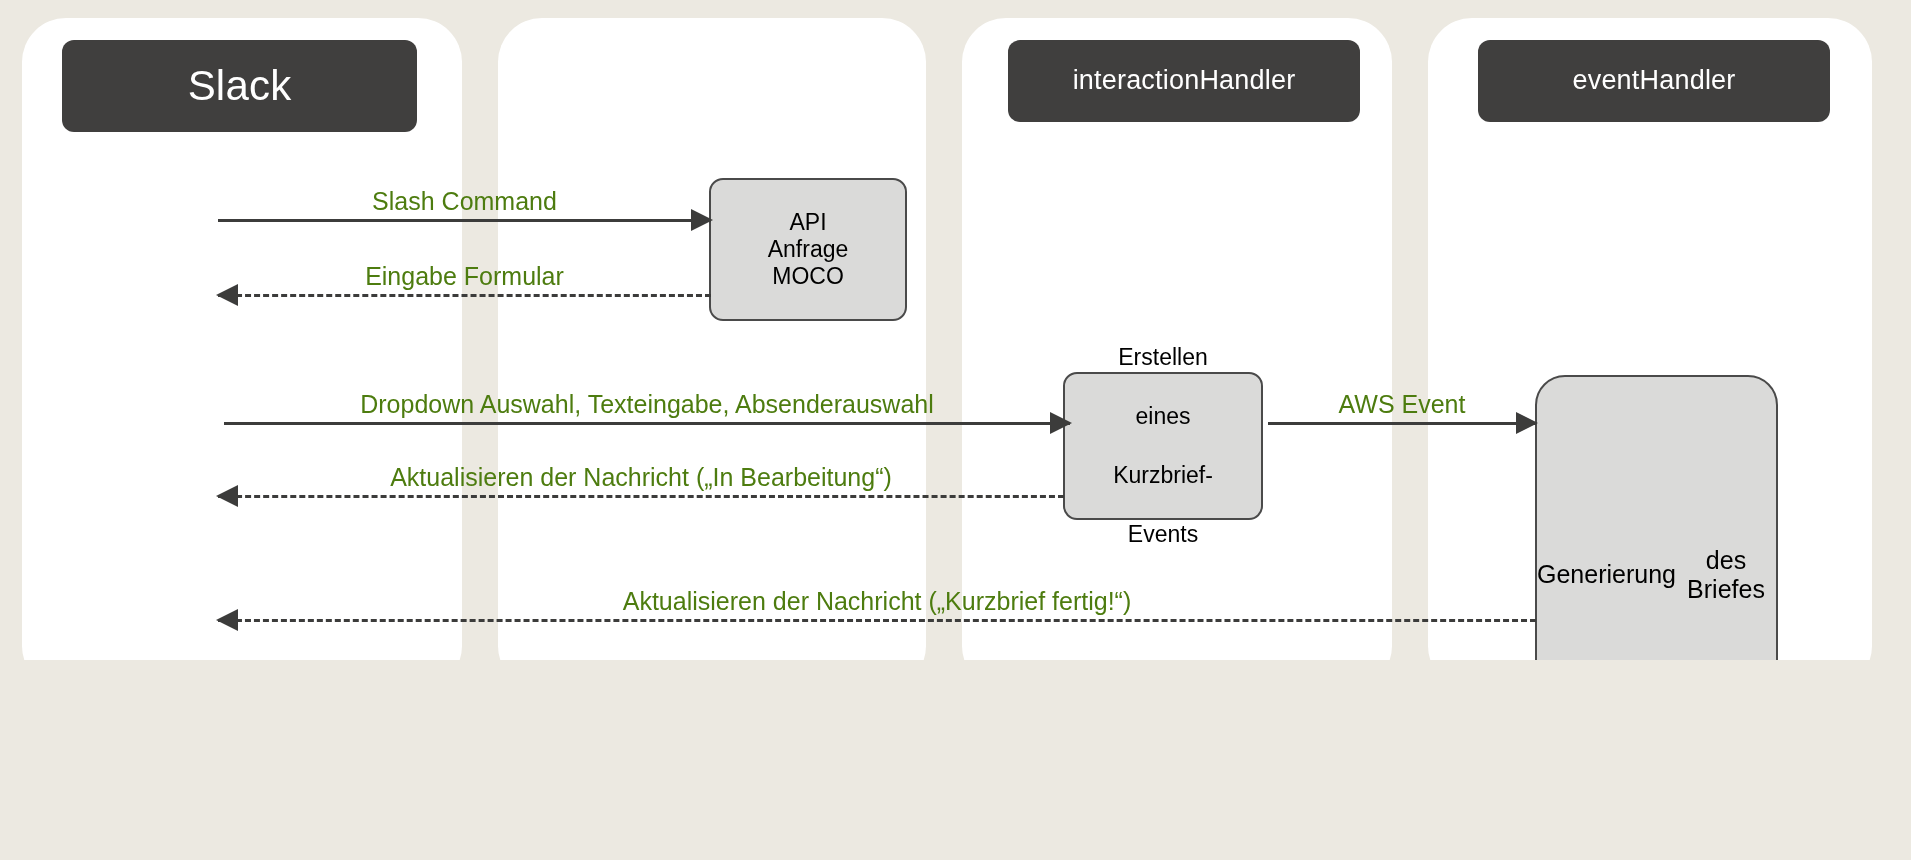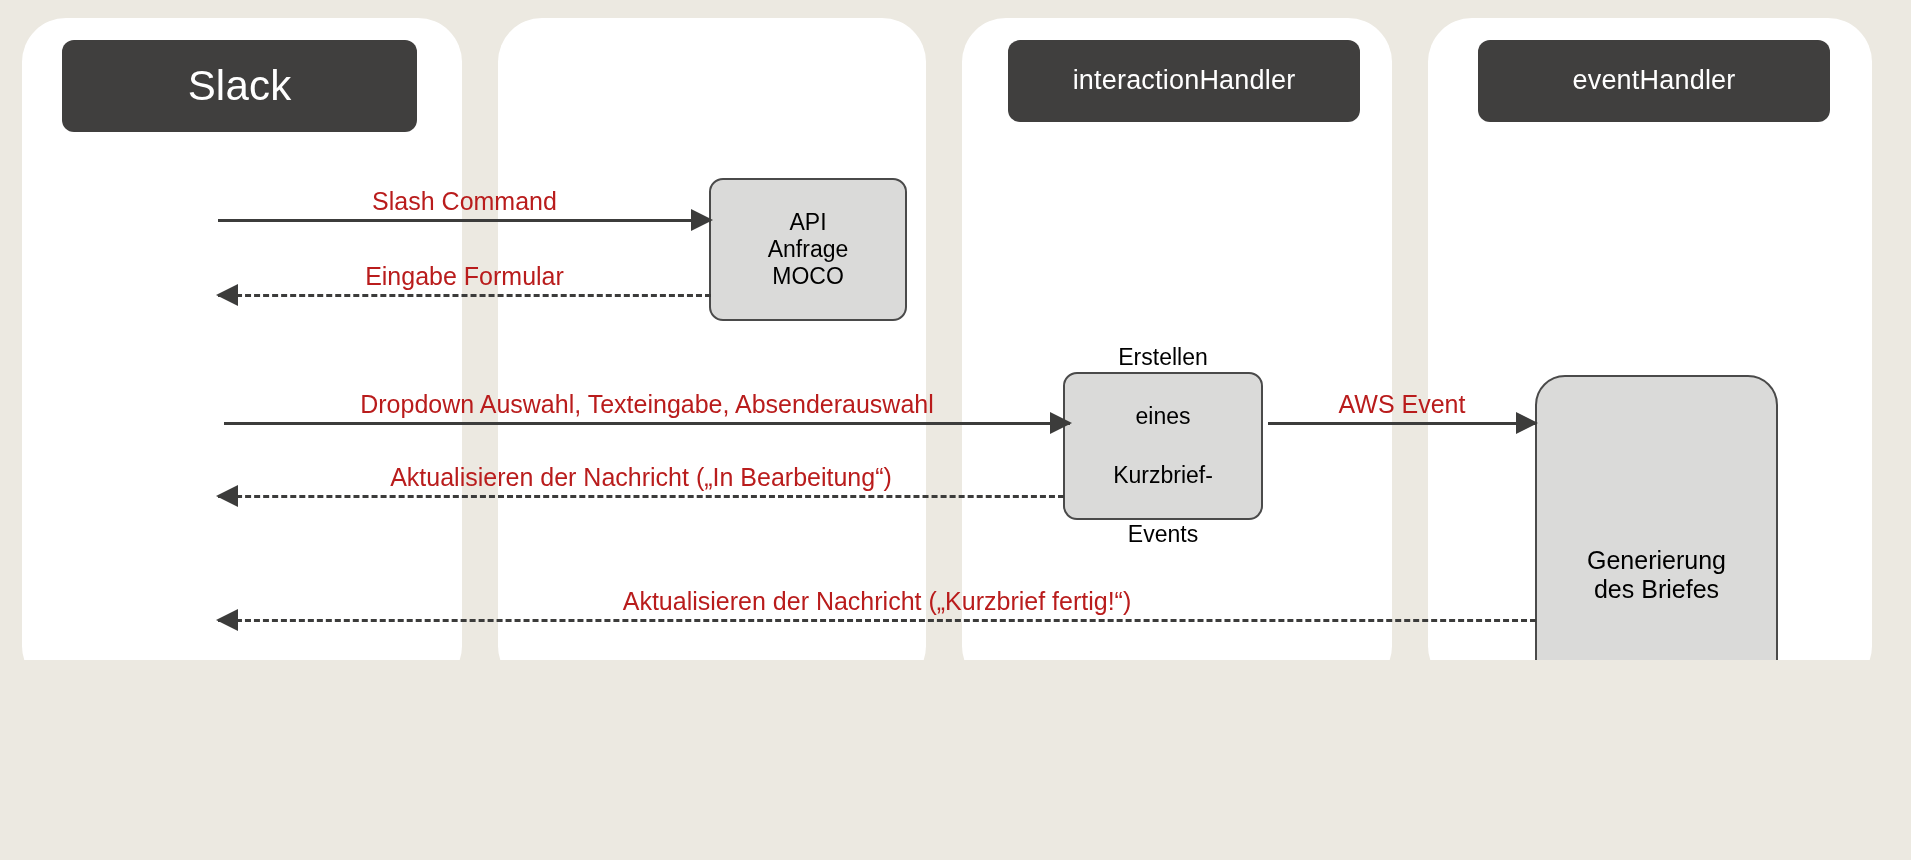--- a/index.html
+++ b/index.html
@@ -65,21 +65,21 @@
   }
 
   
   .msg { position: absolute; }
   .msg .label {
     position: absolute;
     bottom: 8px;
     width: 100%;
     text-align: center;
     font-size: 25px;
-    color: #b91c1c;
+    color: #4d7c0f;
     white-space: nowrap;
     line-height: 1;
   }
   .msg .line {
     position: absolute;
     bottom: 0;
     height: 0;
     left: 0;
     right: 0;
     border-top: 3px solid #3C3C3B;
@@ -136,21 +136,21 @@
     <span>MOCO</span>
   </div>
 
   <div class="procbox" style="left:1063px; top:372px; width:200px; height:148px; border-radius:14px; flex-direction:column;gap:32px;">
     <span>Erstellen</span>
     <span>eines</span>
     <span>Kurzbrief-</span>
     <span>Events</span>
   </div>
 
-  <div class="procbox" style="left:1535px; top:375px; width:243px; height:400px; border-radius:30px; flex-direction:column; font-size:25px;">
+  <div class="procbox" style="left:1535px; top:375px; width:243px; height:400px; border-radius:30px; font-size:25px;">
     <span>Generierung</span>
     <span>des Briefes</span>
   </div>
 
   <div class="msg" style="left:218px; top:178px; width:493px; height:44px;">
     <span class="label">Slash Command</span>
     <span class="line"></span>
     <span class="head right"></span>
   </div>
 

